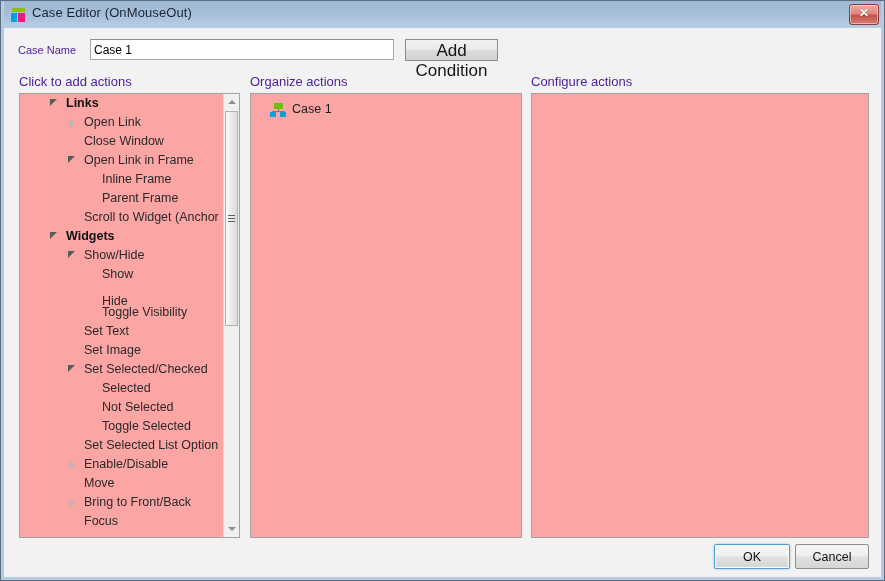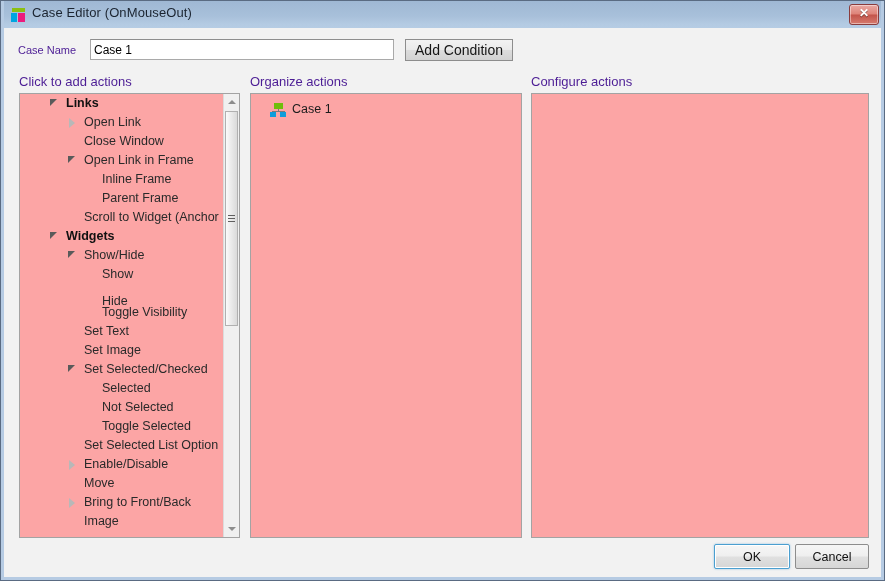--- a/index.html
+++ b/index.html
@@ -119,26 +119,26 @@
     background: #ffffff;
     font-family: "Liberation Sans", sans-serif;
     font-size: 12px;
     color: #000000;
     padding: 0 3px;
     outline: none;
   }
   #add-condition-button {
     position: absolute;
     left: 404px; top: 38px;
-    width: 108px; height: 22px;
+    width: 93px; height: 22px;
     box-sizing: border-box;
     border: 1px solid #8d8d8d;
     background: linear-gradient(to bottom, #f2f2f2 0%, #eaeaea 48%, #dcdcdc 52%, #d2d2d2 100%);
     font-family: "Liberation Sans", sans-serif;
-    font-size: 14px;
+    font-size: 17px;
     color: #151515;
     cursor: pointer;
   }
 
   
   .column-heading {
     position: absolute;
     font-size: 13px;
     color: #4c1d95;
     white-space: nowrap;
@@ -427,21 +427,21 @@
           <div class="tree-label" style="left: 64px;">Enable/Disable</div>
         </div>
         <div class="tree-item">
           <div class="tree-label" style="left: 64px;">Move</div>
         </div>
         <div class="tree-item">
           <div class="tree-arrow collapsed" style="left: 48px;"></div>
           <div class="tree-label" style="left: 64px;">Bring to Front/Back</div>
         </div>
         <div class="tree-item">
-          <div class="tree-label" style="left: 64px;">Image</div>
+          <div class="tree-label" style="left: 64px;">Focus</div>
         </div>
       </div>
 
     <div id="tree-scrollbar">
       <div class="sb-arrow up">
           <div class="tri"></div>
         </div>
       <div id="sb-thumb">
         <div class="grip">
             <i></i>

